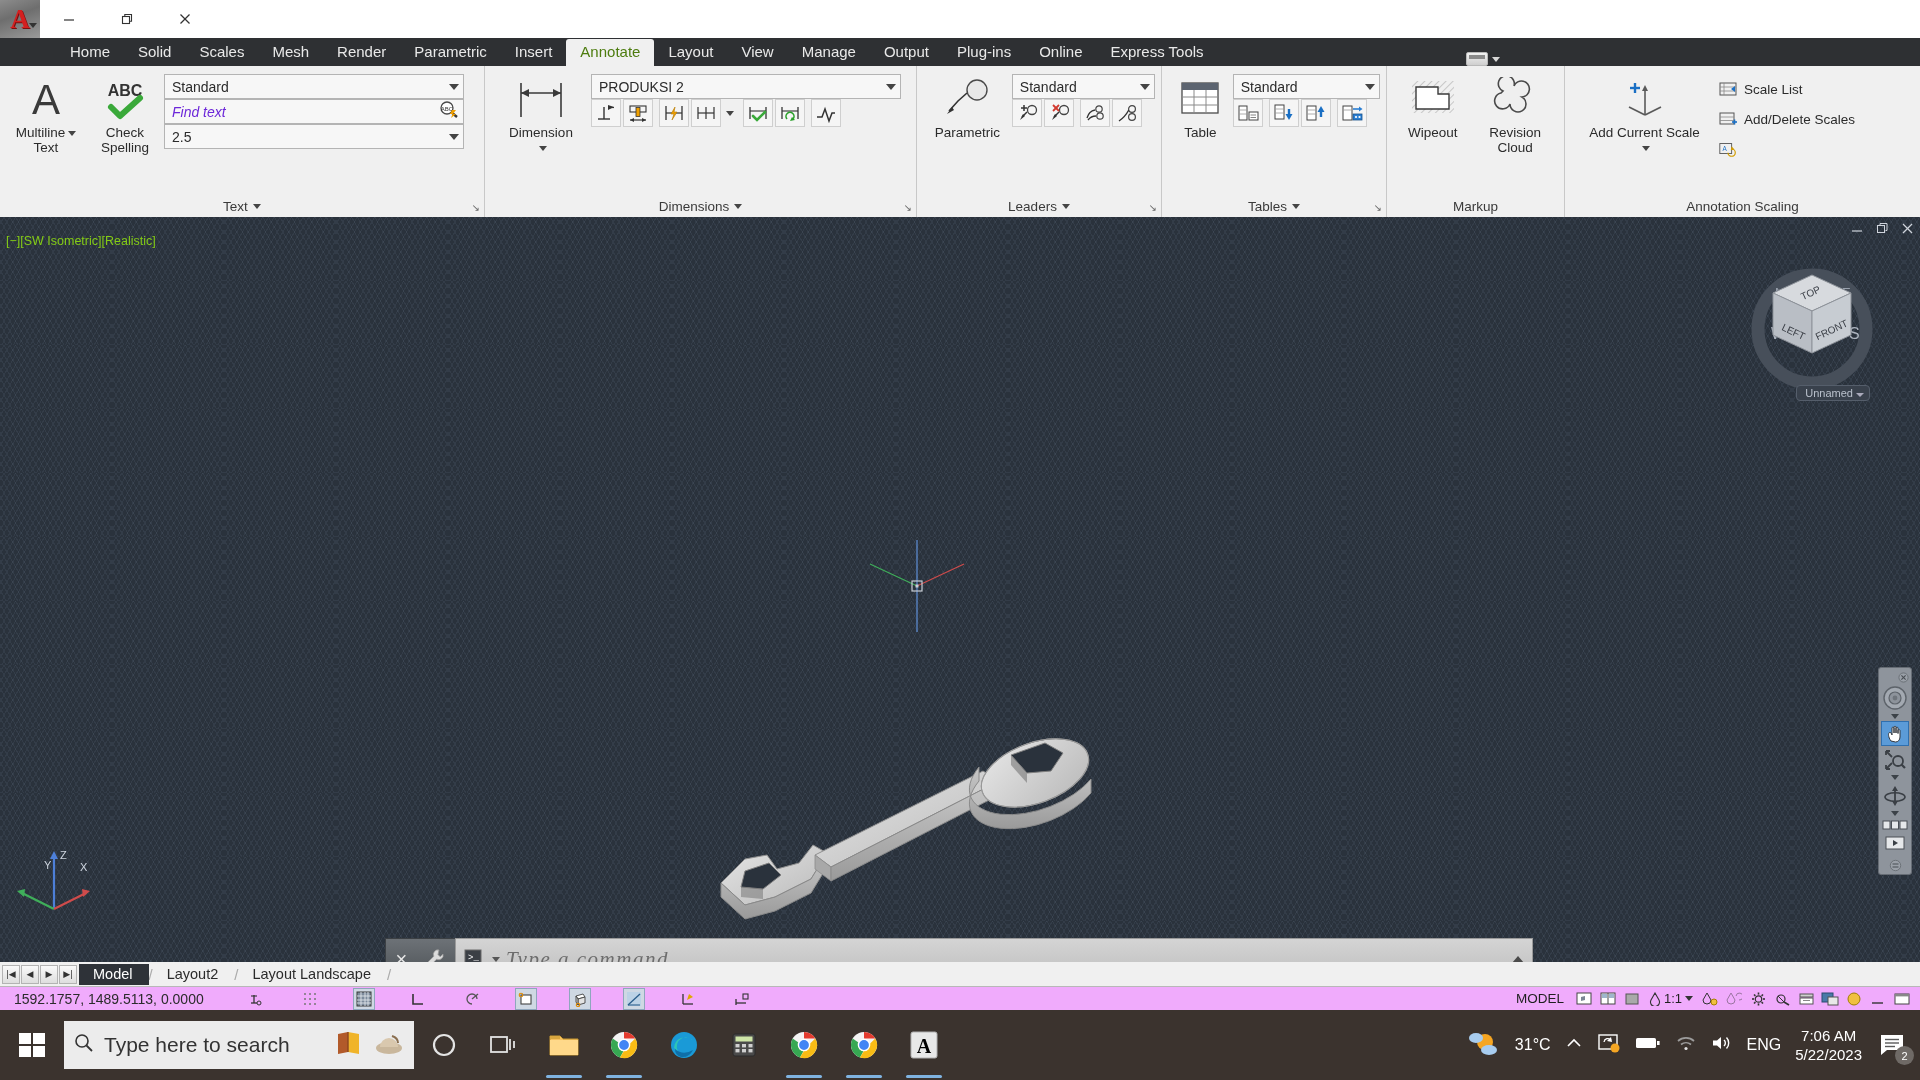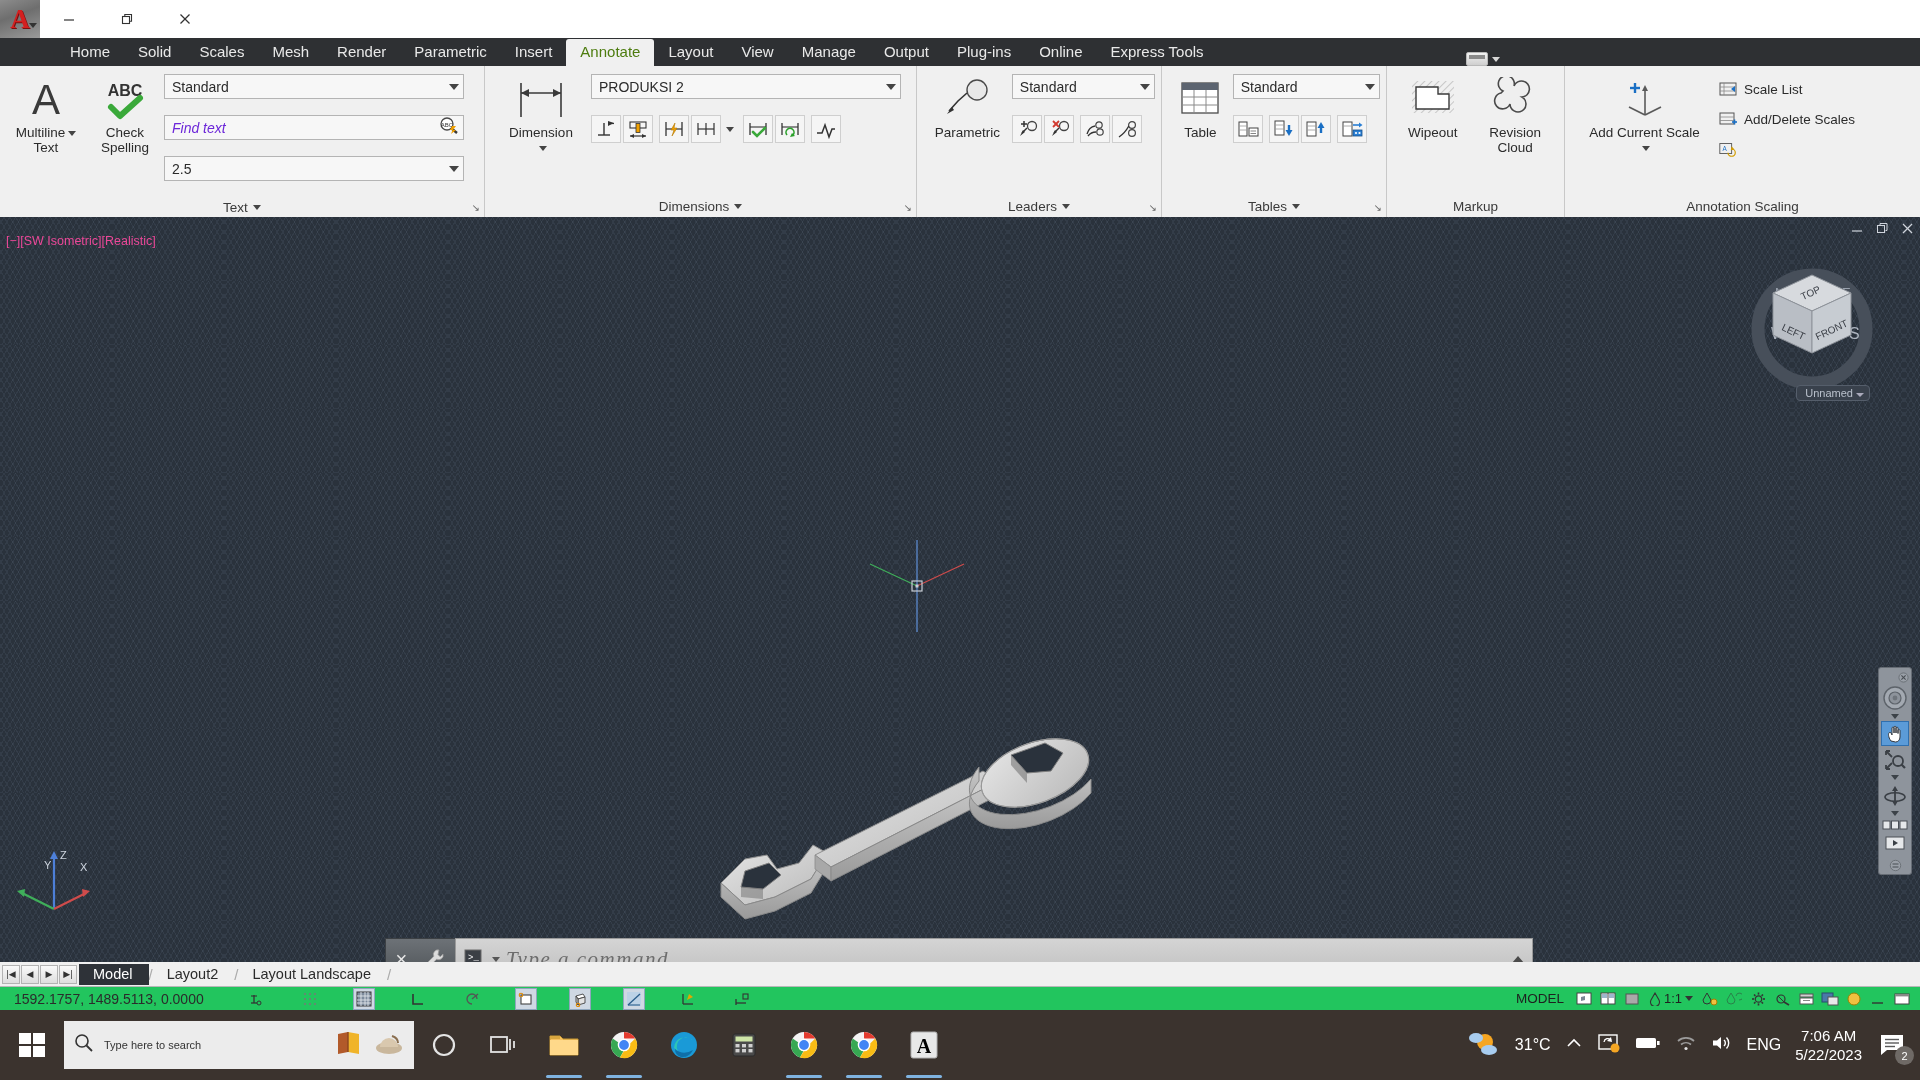--- a/index.html
+++ b/index.html
@@ -113,21 +113,21 @@
   }
   .bigbtn .lbl .drop {
     display: inline-block; width: 0; height: 0;
     border-left: 4px solid transparent; border-right: 4px solid transparent;
     border-top: 5px solid #444; margin-left: 3px; vertical-align: middle;
   }
 
   .combo {
     height: 25px; border: 1px solid #b4b4b4; background: #f7f7f7;
     display: flex; align-items: center; padding: 0 4px 0 7px;
-    font-size: 14px; color: #2b2b2b; margin-bottom: 16px;
+    font-size: 14px; color: #2b2b2b; margin-bottom: 0;
   }
   .combo .val { flex: 1; white-space: nowrap; overflow: hidden; }
   .combo .ph { color: #6d28d9; font-style: italic; }
   .combo .arrow {
     width: 0; height: 0; border-left: 5px solid transparent;
     border-right: 5px solid transparent; border-top: 6px solid #444;
   }
 
   .smallbtn {
     width: 30px; height: 28px; border: 1px solid #cfcfcf; background: #f5f5f5;
@@ -152,21 +152,21 @@
       repeating-linear-gradient(60deg, rgba(150,170,200,.16) 0 1px, transparent 1px 5px),
       repeating-linear-gradient(-60deg, rgba(150,170,200,.16) 0 1px, transparent 1px 5px);
     background-size: 112px 64px, 112px 64px;
     opacity: .55;
   }
   .vp-header {
     position: absolute; left: 0; top: 0; width: 1920px; height: 22px;
     display: flex; align-items: center; justify-content: space-between;
     padding: 0 6px;
   }
-  .vp-label { font-size: 12.5px; color: #ec4899; margin-top: 26px; }
+  .vp-label { font-size: 12.5px; color: #84cc16; margin-top: 26px; }
   .vp-ctrls { display: flex; gap: 12px; color: #cfd4dc; font-size: 12px; align-items: center; }
 
   .crosshair { position: absolute; left: 867px; top: 319px; }
   .ucs-icon { position: absolute; left: 14px; bottom: 45px; }
 
   .viewcube { position: absolute; right: 40px; top: 40px; width: 135px; height: 135px; }
   .vc-name {
     position: absolute; right: 50px; top: 168px;
     font-size: 11px; color: #b9c0cb;
     background: #39414c; border: 1px solid #555e6b;
@@ -225,21 +225,21 @@
   .ltab {
     font-size: 14.5px; padding: 2px 16px 3px 14px; color: #2b2b2b;
     position: relative;
   }
   .ltab.active { background: #2e3238; color: #ffffff; }
   .ltab-sep { color: #aaa; font-size: 15px; }
 
   
   .statusbar {
     position: absolute; left: 0; top: 986px; width: 1920px; height: 24px;
-    background: #22c55e; display: flex; align-items: center;
+    background: #f0abfc; display: flex; align-items: center;
     border-top: 1px solid #b8b8b8;
     gap: 30px;
   }
   .coords {
     font-size: 14px; color: #2b2b2b; padding: 0 10px 0 14px; white-space: nowrap;
   }
   .sb-icon {
     width: 22px; height: 22px; border: 1px solid transparent;
     display: flex; align-items: center; justify-content: center;
     margin: 0 1px; font-size: 11px; color: #333;
@@ -252,21 +252,21 @@
   
   .taskbar {
     position: absolute; left: 0; top: 1010px; width: 1920px; height: 70px;
     background: #3b332e; display: flex; align-items: center;
   }
   .start-btn { width: 64px; height: 70px; display: flex; align-items: center; justify-content: center; }
   .searchbox {
     width: 350px; height: 48px; background: #ececec;
     display: flex; align-items: center; padding: 0 10px; gap: 10px;
   }
-  .searchbox .txt { flex: 1; font-size: 11px; color: #333; }
+  .searchbox .txt { flex: 1; font-size: 21px; color: #333; }
   .tb-icon {
     width: 60px; height: 70px; display: flex; align-items: center;
     justify-content: center; position: relative;
   }
   .tb-icon.running::after {
     content: ""; position: absolute; bottom: 2px; left: 12px; right: 12px;
     height: 3px; background: #7fb3e0; border-radius: 2px;
   }
   .tray { margin-left: auto; display: flex; align-items: center; gap: 14px; padding-right: 12px; }
   .tray .txt { color: #fff; font-size: 16px; }

